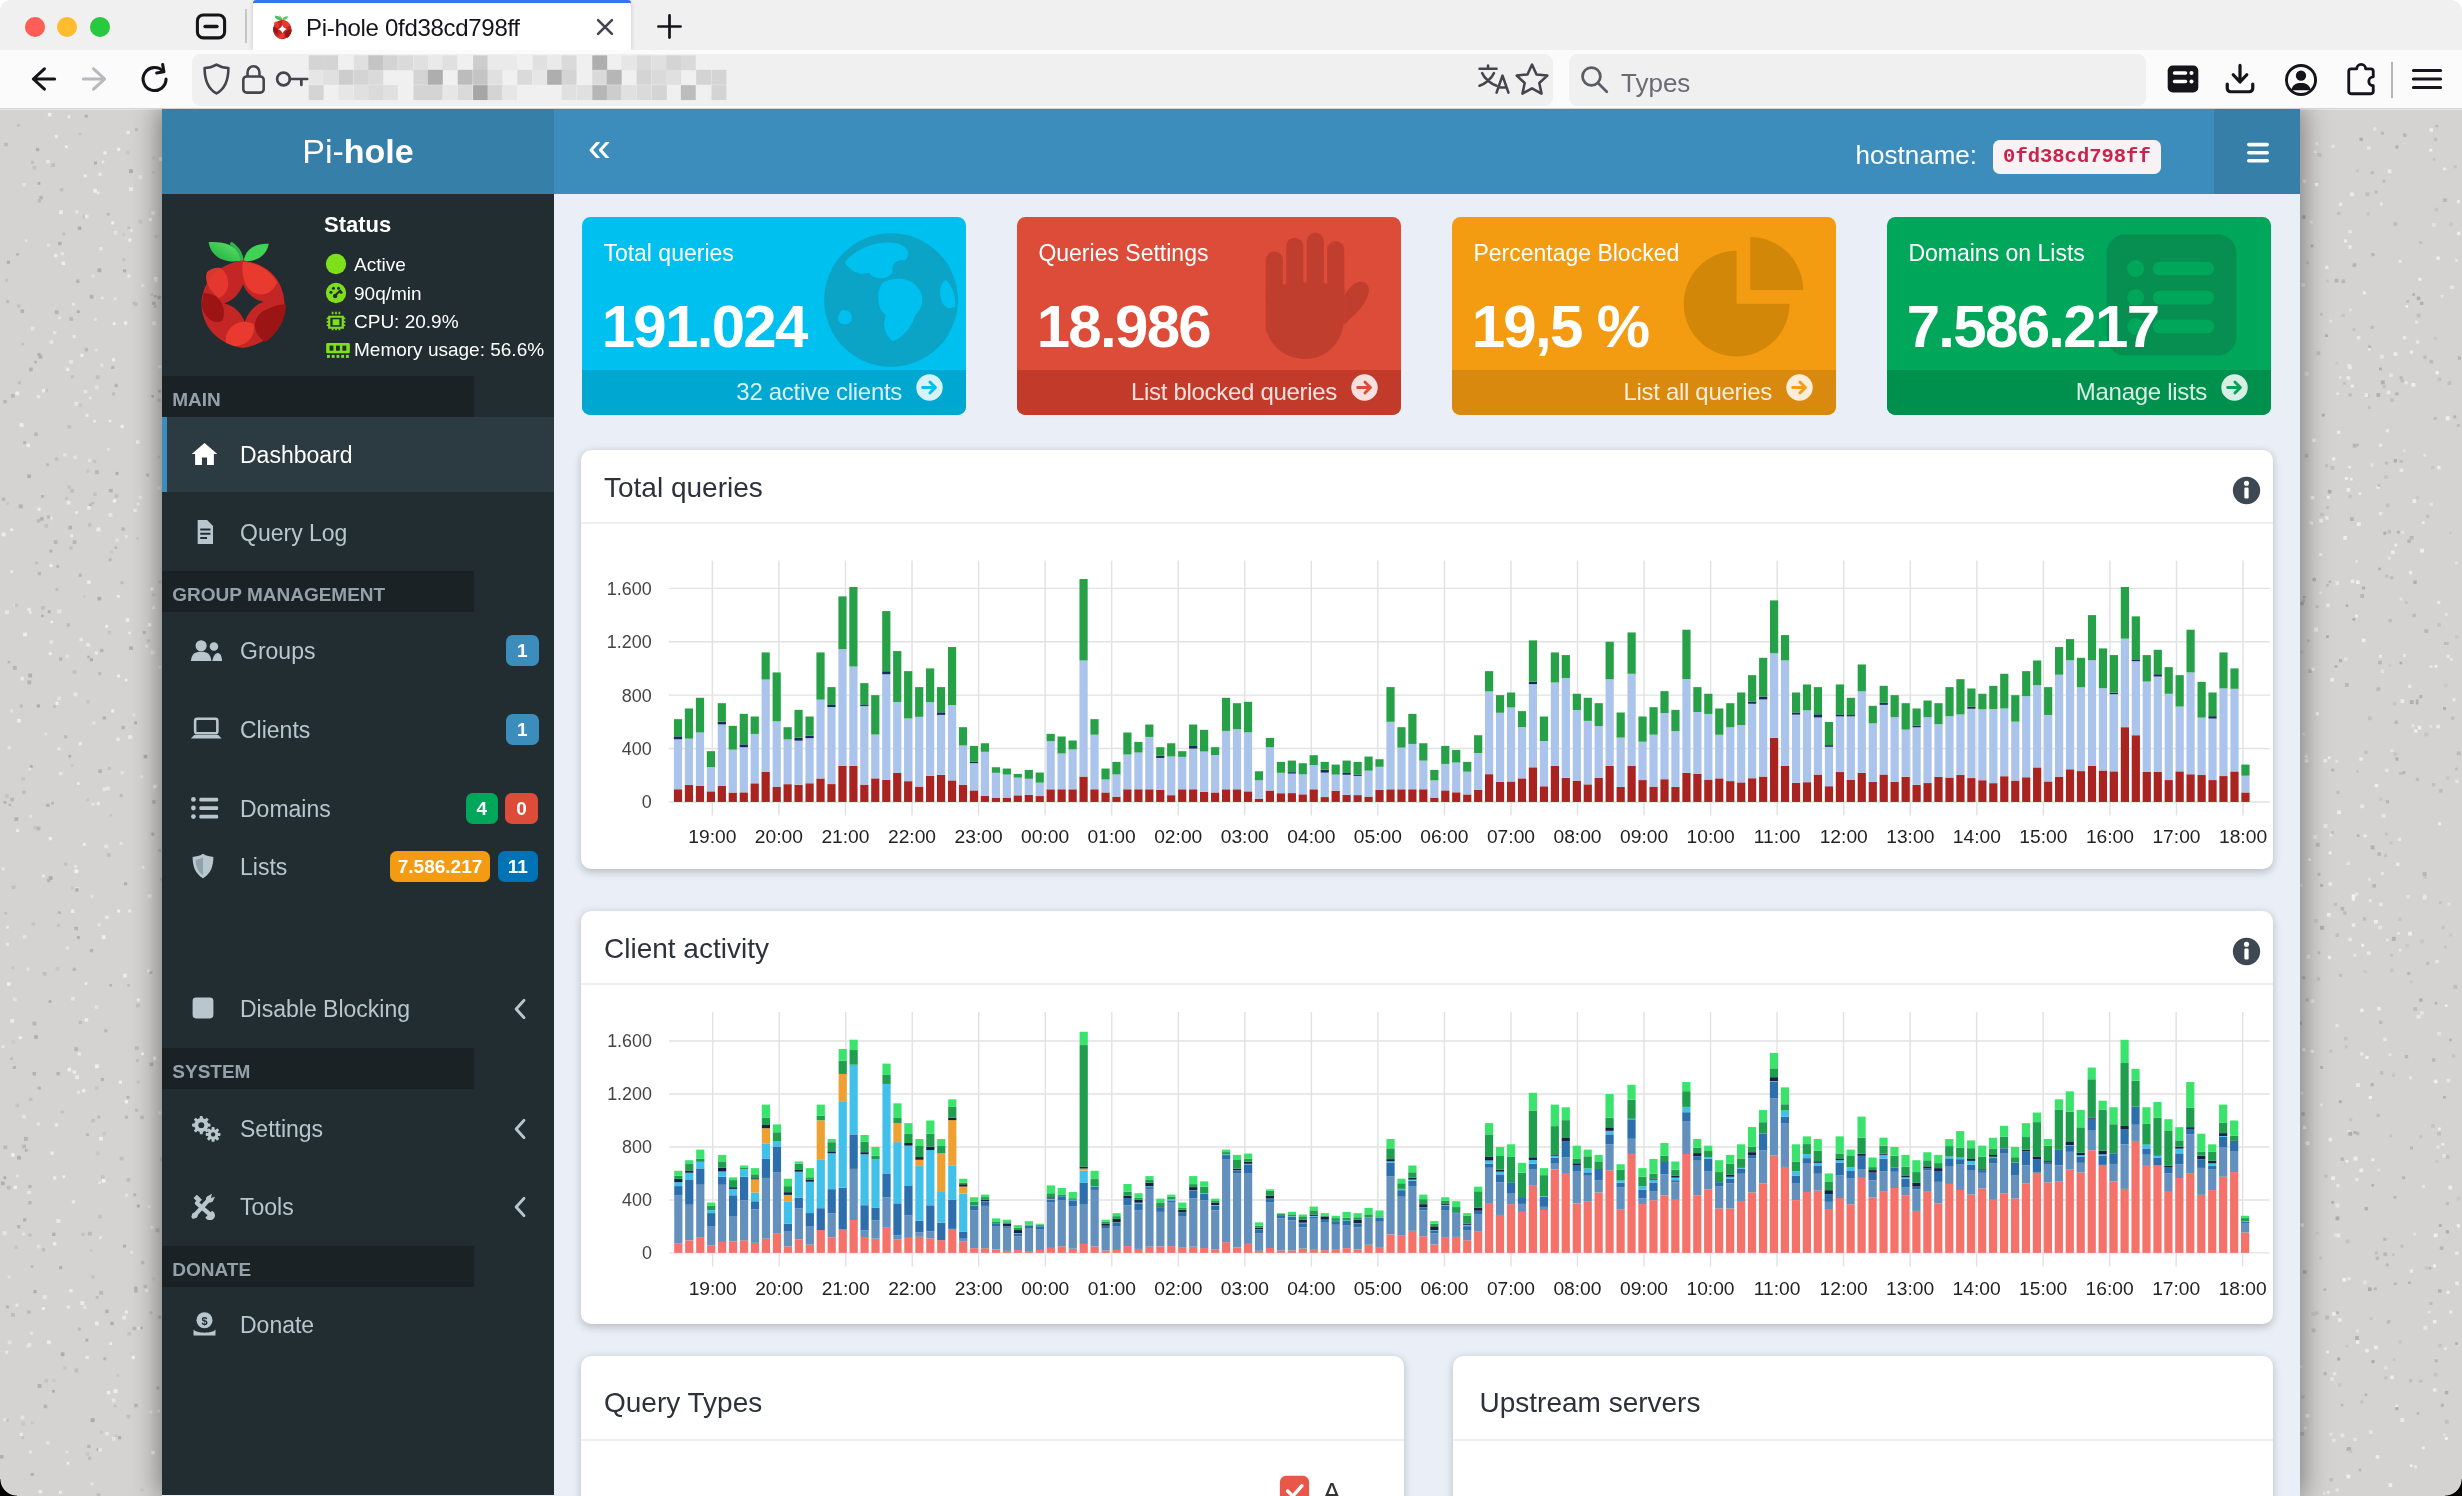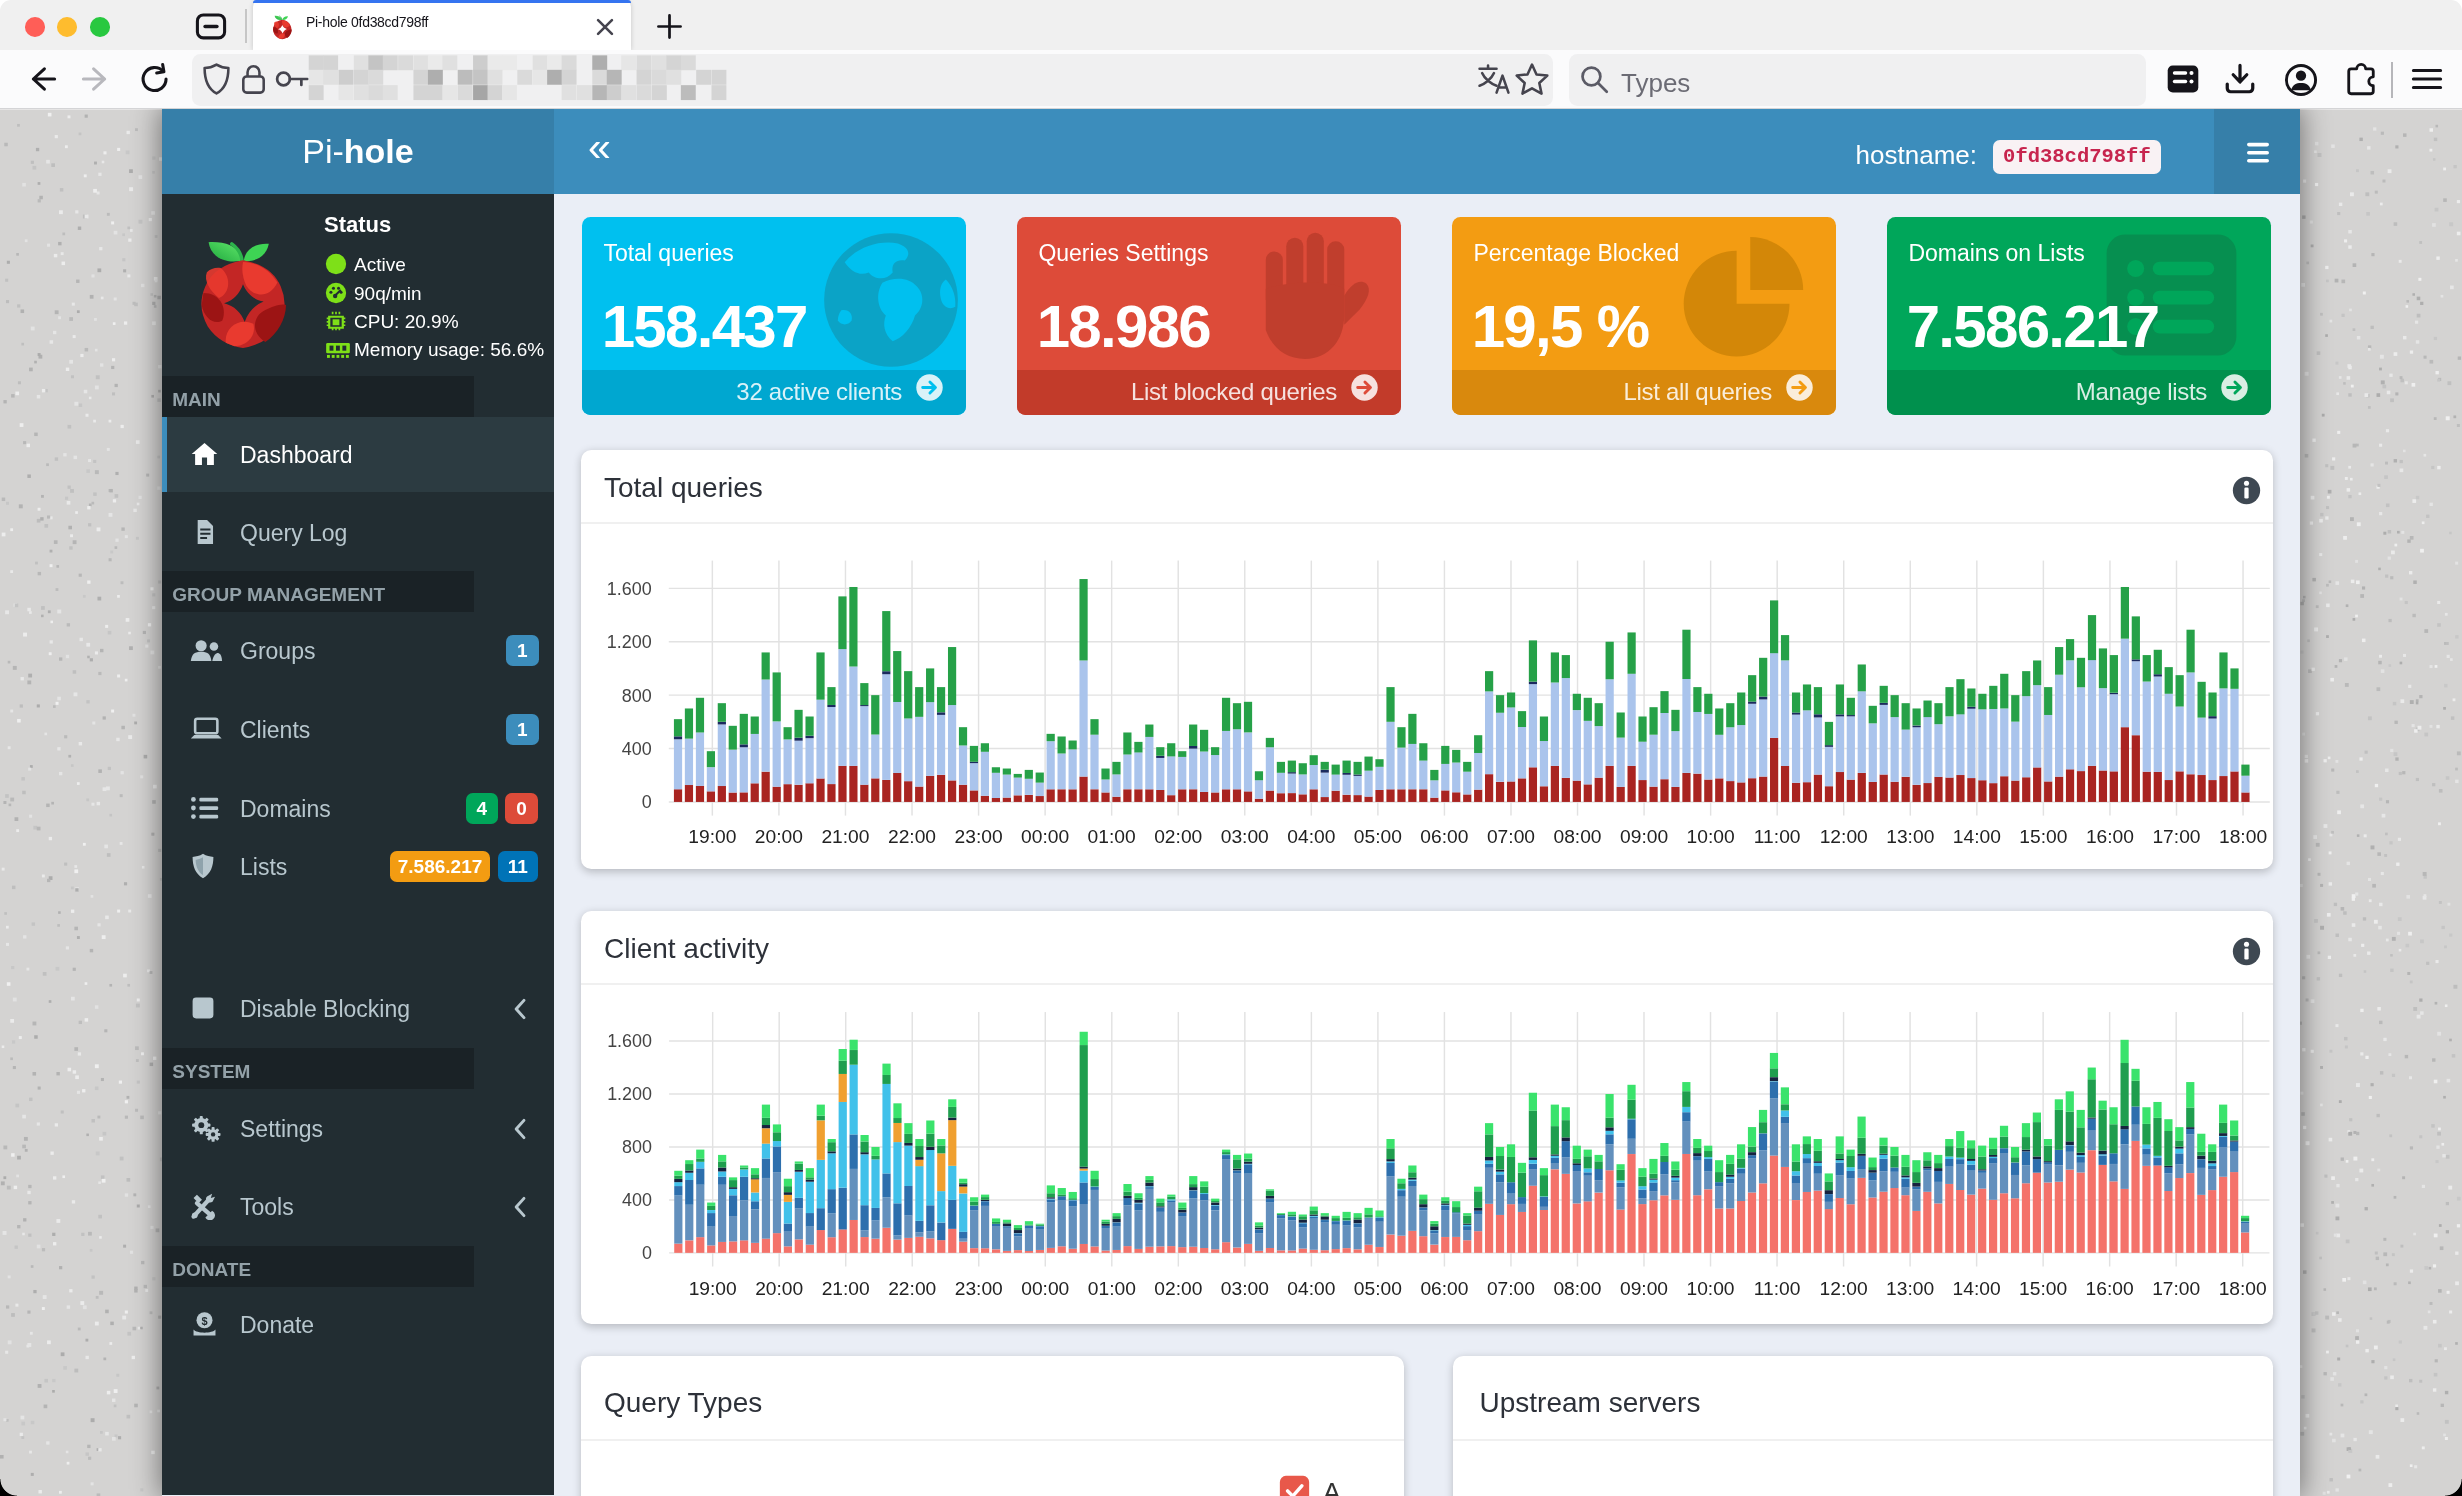--- a/index.html
+++ b/index.html
@@ -7,21 +7,21 @@
 
 #titlebar{position:absolute;left:0;top:0;width:2462px;height:50px;background:#f0f0f0;
 border-radius:11px 11px 0 0}
 #toolbar{position:absolute;left:0;top:50px;width:2462px;height:59px;background:#fbfbfc;
 border-bottom:0.9px solid #d4d4d6}
 .tl{position:absolute;top:17px;width:19.7px;height:19.7px;border-radius:50%}
 #tab{position:absolute;left:253px;top:0;width:378px;height:50px;background:#fff;
 border-radius:6.8px 6.8px 0 0;box-shadow:0 0 5.1px rgba(0,0,0,.18)}
 #tabstripe{position:absolute;left:253px;top:0;width:378px;height:3.4px;background:#3574f0;
 border-radius:6.8px 6.8px 0 0}
-#tabtitle{position:absolute;left:306px;top:13.7px;font-size:14px;color:#15141a;letter-spacing:-0.3px}
+#tabtitle{position:absolute;left:306px;top:13.7px;font-size:24px;color:#15141a;letter-spacing:-0.3px}
 .field{position:absolute;top:54px;height:52px;background:#f0f0f1;border-radius:8.5px}
 #suchen{position:absolute;left:1621px;top:68px;font-size:26px;color:#6b6b74}
 
 #app{position:absolute;left:162px;top:109px;width:2138px;height:1387px;background:#eaeef6;
 box-shadow:0 0 26px 1.7px rgba(0,0,0,.45);overflow:hidden}
 #brand{position:absolute;left:0;top:0;width:392px;height:85px;background:#367fa9;
 color:#fff;font-size:34px;text-align:center;line-height:84px;font-weight:300}
 #brand b{font-weight:700}
 #nav{position:absolute;left:392px;top:0;width:1746px;height:85px;background:#3c8dbc}
 #navburger{position:absolute;right:0;top:0;width:86px;height:85px;background:#367fa9}
@@ -1387,21 +1387,21 @@
     </div>
     <div class="card" style="left:420px;background:#00c0ef">
       <div class="big" style="right:3.4px;top:11px"><svg width="144" height="144" viewBox="0 0 168 168">
 <circle cx="84" cy="84" r="78" fill="#0ba3c6"></circle>
 <path d="M30 40 C45 22 70 14 92 18 C104 22 108 30 100 38 C90 36 84 42 86 52 C78 62 64 60 58 52 C48 56 38 52 30 40 Z" fill="#00c0ef"></path>
 <path d="M74 64 C88 56 106 58 114 68 C124 78 122 94 112 102 C108 116 98 128 86 132 C76 124 74 112 78 102 C68 94 66 76 74 64 Z" fill="#00c0ef"></path>
 <path d="M148 60 C156 68 160 80 159 92 C152 96 144 92 142 82 C140 72 142 64 148 60 Z" fill="#00c0ef"></path>
 <path d="M26 96 C34 94 40 100 38 108 C34 114 26 114 22 108 C22 104 23 100 26 96 Z" fill="#00c0ef"></path>
         </svg></div>
       <div class="t">Total queries</div>
-      <div class="n">158.437</div>
+      <div class="n">191.024</div>
       <div class="ft" style="background:#00a7d0"></div>
       <div class="ftx">32 active clients</div>
       <div class="fa"><svg width="29" height="29" viewBox="0 0 34 34">
           <circle cx="17" cy="17" r="15.5" fill="rgba(255,255,255,0.85)"></circle>
           <path d="M9 17 H23 M17.5 10.5 L24 17 L17.5 23.5" stroke="#00c0ef" stroke-width="3.4" fill="none" stroke-linecap="round" stroke-linejoin="round"></path>
         </svg></div>
     </div>
     <div class="card" style="left:855px;background:#dd4b39">
       <div class="big" style="right:26px;top:12px"><svg width="128" height="137" viewBox="0 0 150 160">
 <g fill="#c03e2d">

